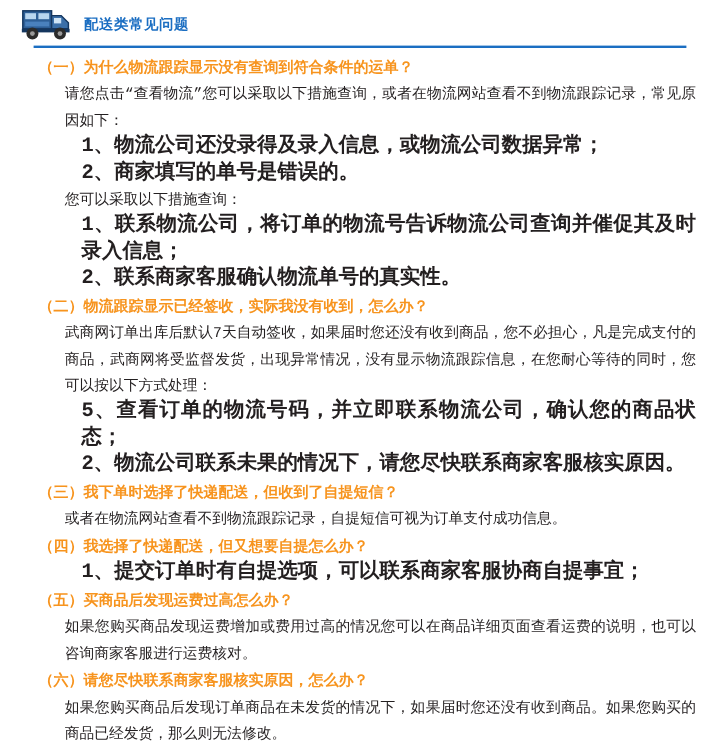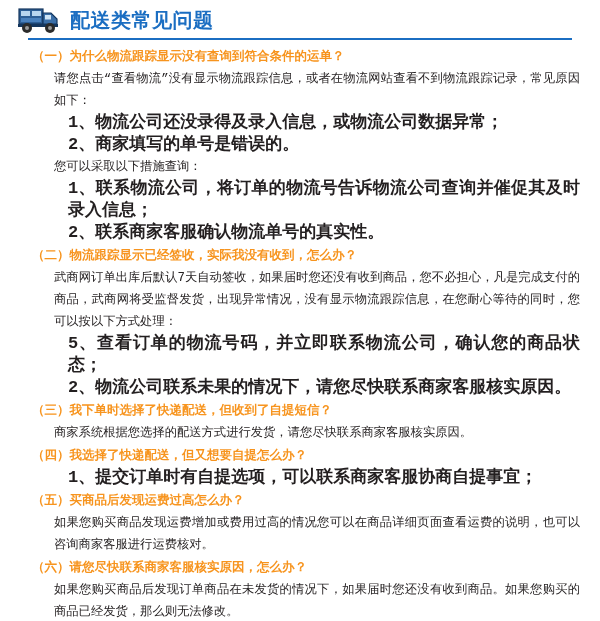--- a/index.html
+++ b/index.html
@@ -31,21 +31,21 @@
   }
   .truck-icon {
     width: 44px;
     height: 30px;
     position: relative;
     flex: 0 0 auto;
     margin-right: 8px;
   }
   .truck-icon svg { display: block; }
   .header-title {
-    font-size: 20px;
+    font-size: 12px;
     font-weight: bold;
     color: #1b6ec2;
     letter-spacing: 0.5px;
   }
   .header-rule {
     position: absolute;
     left: 14px;
     right: 14px;
     bottom: 0;
     height: 2px;
@@ -108,38 +108,38 @@
       </svg>
     </span>
     <span class="header-title">配送类常见问题</span>
     <div class="header-rule"></div>
   </div>
 
   <div class="content">
 
     <div class="qa-block">
       <div class="question">（一）为什么物流跟踪显示没有查询到符合条件的运单？</div>
-      <div class="answer">请您点击“查看物流”没有显示物流跟踪信息，或者在物流网站查看不到物流跟踪记录，常见原因如下：</div>
+      <div class="answer">请您点击“查看物流”您可以采取以下措施查询，或者在物流网站查看不到物流跟踪记录，常见原因如下：</div>
       <div class="sub-item bold-sub">1、物流公司还没录得及录入信息，或物流公司数据异常；</div>
       <div class="sub-item bold-sub">2、商家填写的单号是错误的。</div>
       <div class="answer">您可以采取以下措施查询：</div>
       <div class="sub-item bold-sub">1、联系物流公司，将订单的物流号告诉物流公司查询并催促其及时录入信息；</div>
       <div class="sub-item bold-sub">2、联系商家客服确认物流单号的真实性。</div>
     </div>
 
     <div class="qa-block">
       <div class="question">（二）物流跟踪显示已经签收，实际我没有收到，怎么办？</div>
       <div class="answer">武商网订单出库后默认7天自动签收，如果届时您还没有收到商品，您不必担心，凡是完成支付的商品，武商网将受监督发货，出现异常情况，没有显示物流跟踪信息，在您耐心等待的同时，您可以按以下方式处理：</div>
       <div class="sub-item bold-sub">5、查看订单的物流号码，并立即联系物流公司，确认您的商品状态；</div>
       <div class="sub-item bold-sub">2、物流公司联系未果的情况下，请您尽快联系商家客服核实原因。</div>
     </div>
 
     <div class="qa-block">
       <div class="question">（三）我下单时选择了快递配送，但收到了自提短信？</div>
-      <div class="answer">商家系统根据您选择的配送方式进行发货，请您尽快联系商家客服核实原因。</div>
+      <div class="answer">或者在物流网站查看不到物流跟踪记录，自提短信可视为订单支付成功信息。</div>
     </div>
 
     <div class="qa-block">
       <div class="question">（四）我选择了快递配送，但又想要自提怎么办？</div>
       <div class="sub-item bold-sub">1、提交订单时有自提选项，可以联系商家客服协商自提事宜；</div>
     </div>
 
     <div class="qa-block">
       <div class="question">（五）买商品后发现运费过高怎么办？</div>
       <div class="answer">如果您购买商品发现运费增加或费用过高的情况您可以在商品详细页面查看运费的说明，也可以咨询商家客服进行运费核对。</div>

